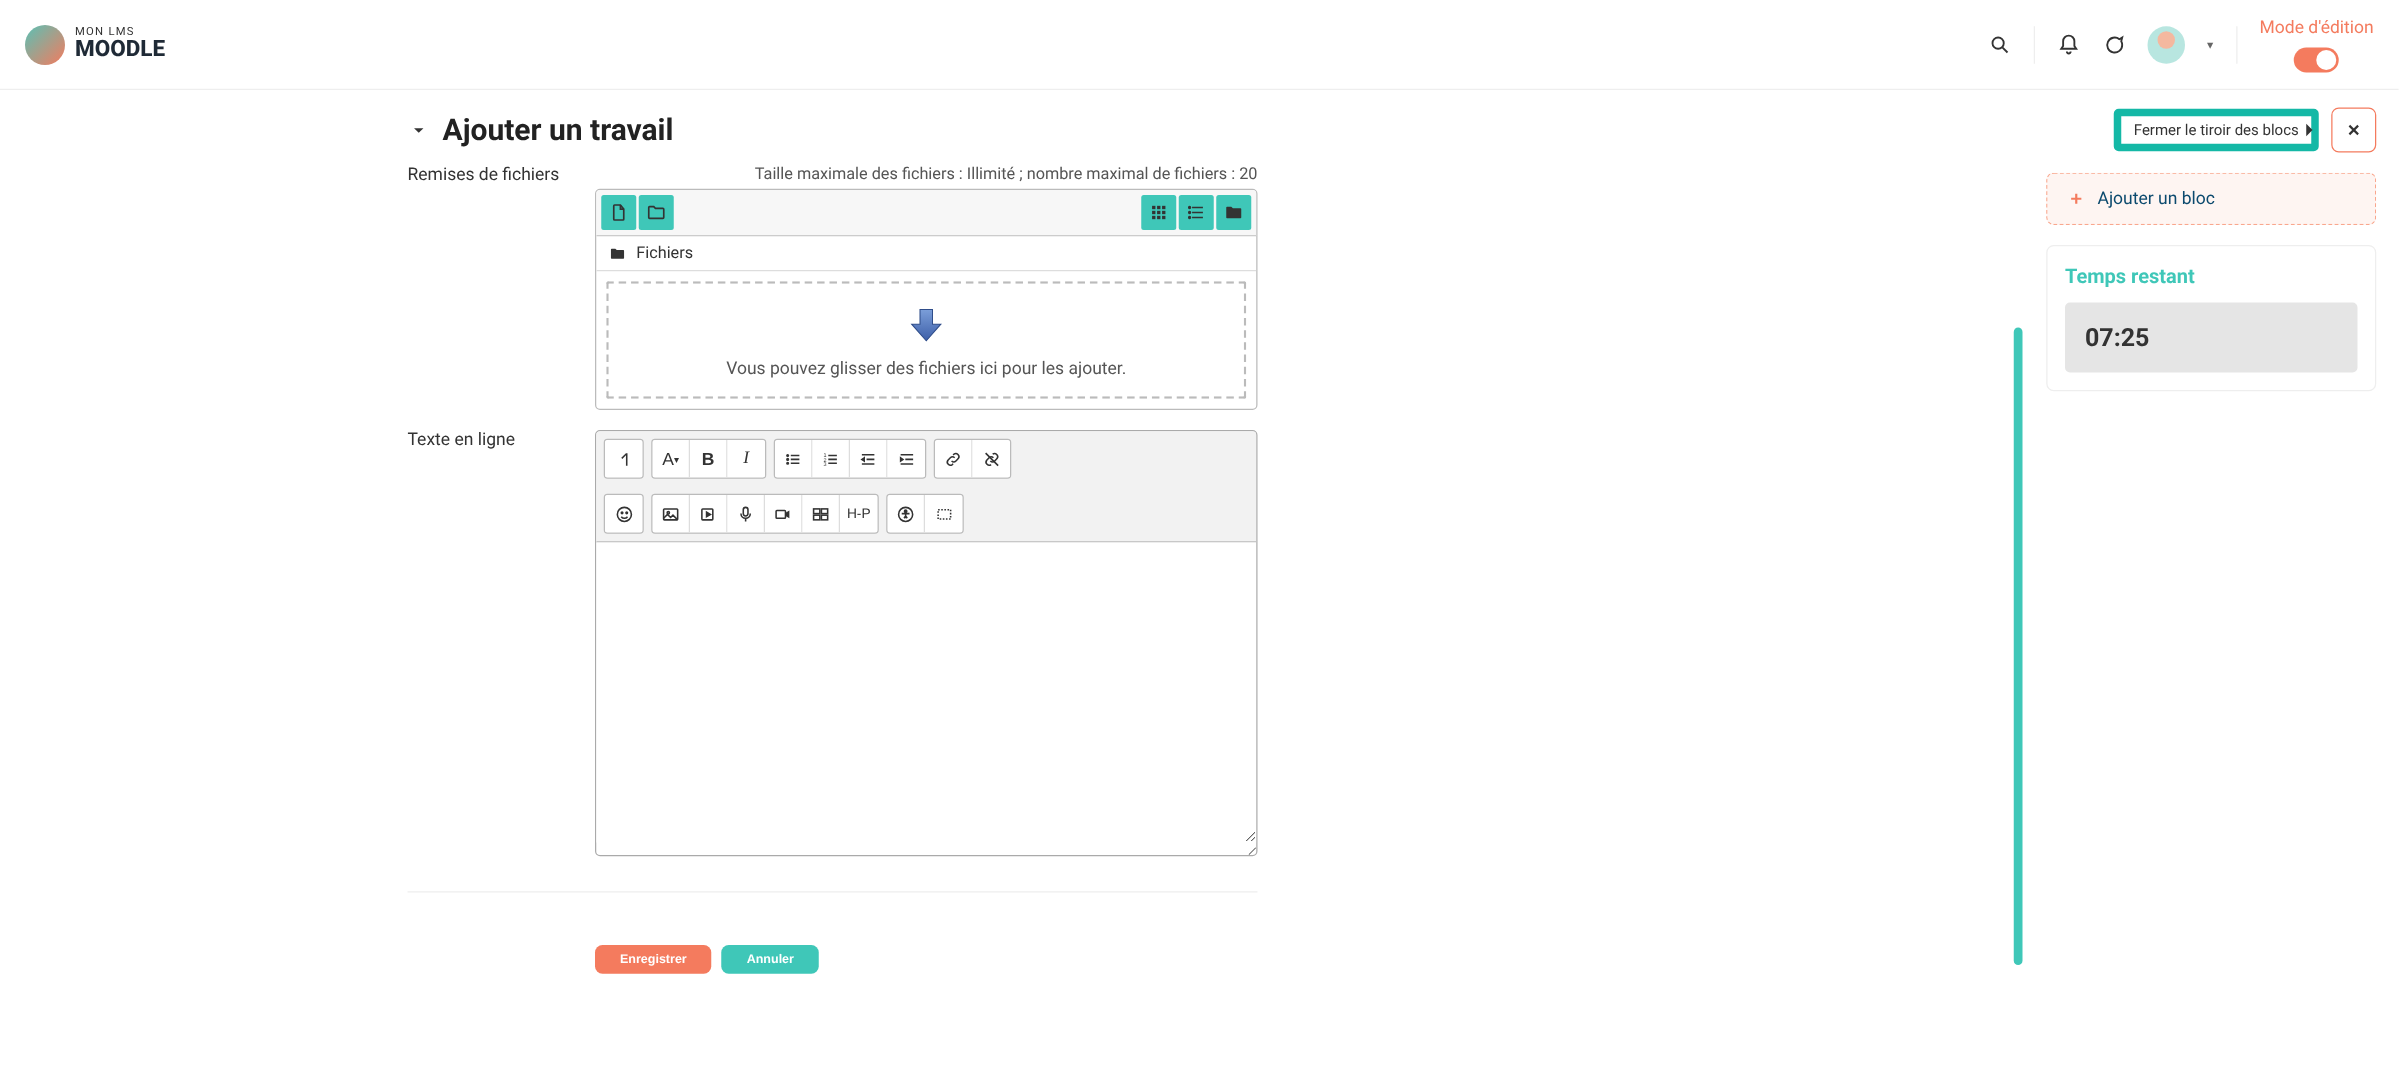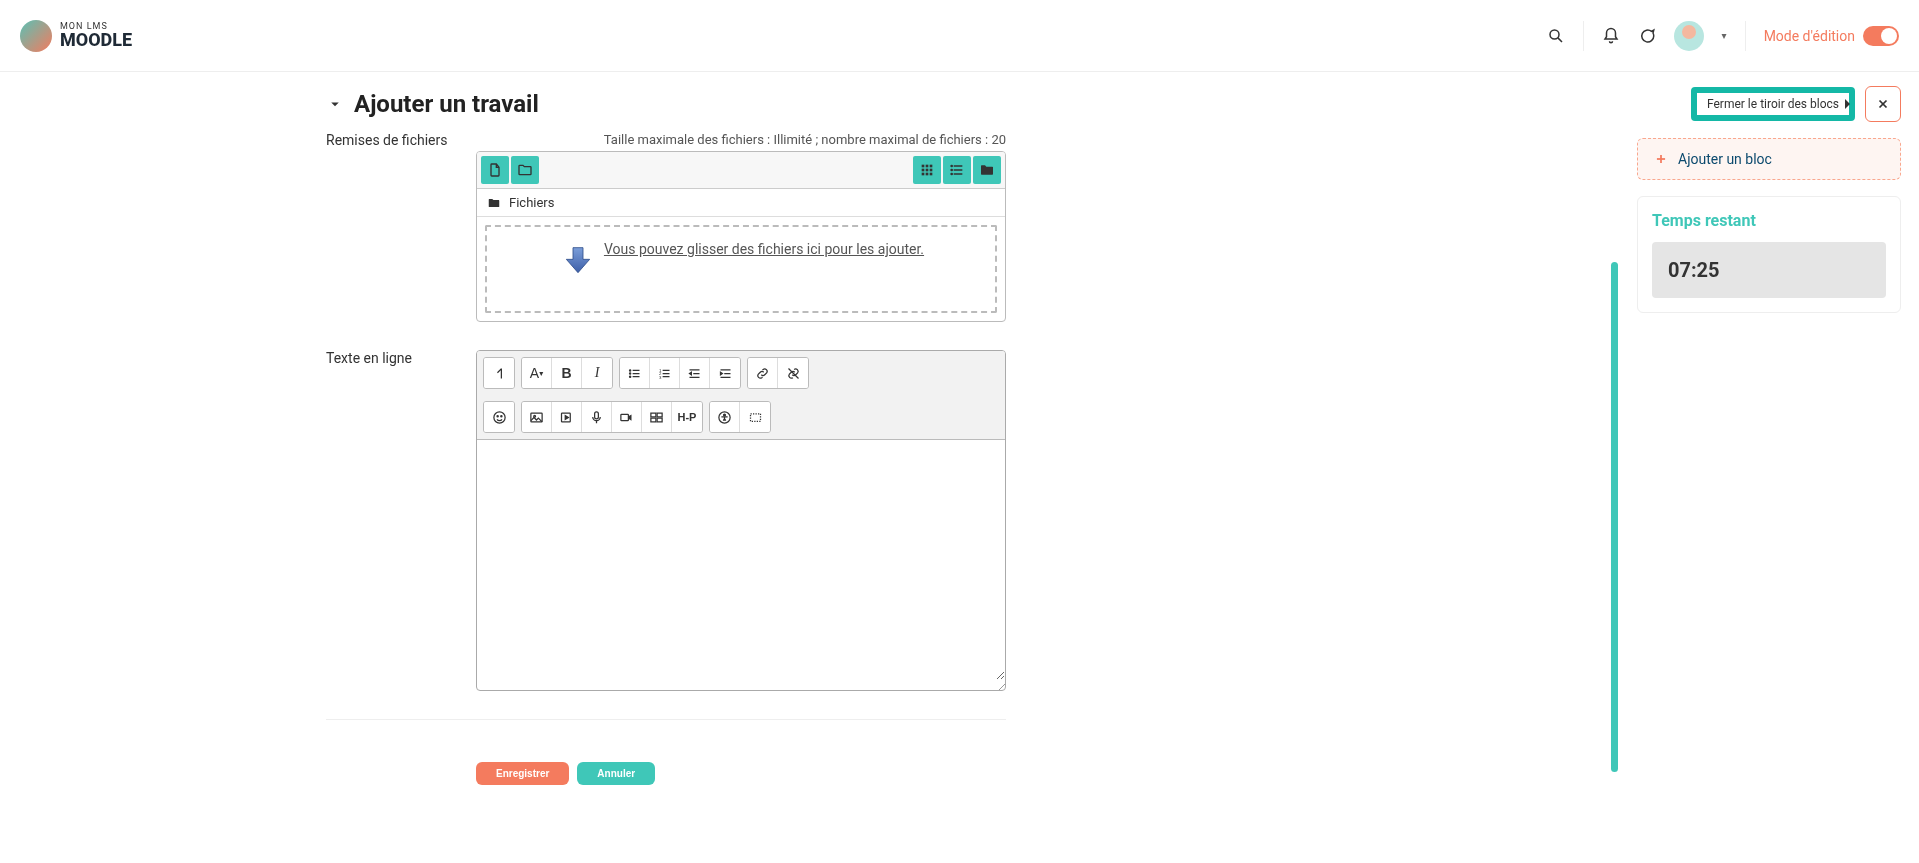--- a/index.html
+++ b/index.html
@@ -14,21 +14,21 @@
 .logo-text .big { font-size: 18px; font-weight: 800; color: #1f2a36; }
 .nav-links { display: flex; gap: 16px; }
 .nav-link { padding: 18px 6px; color: #333; cursor: pointer; font-size: 15px; }
 .nav-link.active { border-bottom: 3px solid #f47b5e; color: #111; font-weight: 500; margin-bottom:-1px; padding-bottom:15px;}
 .nav-right { margin-left: auto; display: flex; align-items: center; gap: 18px; }
 .nav-icon { width: 18px; height: 18px; color: #333; cursor: pointer; display:flex; align-items:center; justify-content:center;}
 .divider { width: 1px; height: 30px; background: #eee; }
 .avatar { width: 30px; height: 30px; border-radius: 50%; background: #b8e6e0; position:relative; cursor:pointer;}
 .avatar::after{content:"";position:absolute;top:4px;left:8px;width:14px;height:14px;border-radius:50%;background:#f4b89f;}
 .chevron-down { color:#666; font-size:10px;}
-.edit-mode { color: #f47b5e; font-size: 14px; cursor: pointer; display: flex; align-items: center; gap: 8px; }
+.edit-mode { color: #f47b5e; font-size: 14px; cursor: pointer; display: flex; align-items: center; gap: 8px; flex-direction: column; }
 .toggle { width: 36px; height: 20px; background: #f47b5e; border-radius: 10px; position: relative; }
 .toggle::after { content: ""; position: absolute; right: 2px; top: 2px; width: 16px; height: 16px; background: #fff; border-radius: 50%; }
 
 
 .page { display: flex; height: calc(100% - 60px); position: relative; }
 .main-col { flex: 1; overflow-y: auto; padding: 0; }
 .content-card { width: 680px; margin: 0 auto 0 326px; padding: 0 0 40px; }
 
 .section-header { display: flex; align-items: center; gap: 10px; padding: 18px 0 14px; }
 .section-header h2 { font-size: 24px; font-weight: 700; color: #222; }
@@ -39,29 +39,29 @@
 .form-field { flex: 1; }
 
 .fileinfo { text-align: right; font-size: 13px; color: #555; margin-bottom: 4px; }
 
 .filemanager { border: 1px solid #bbb; border-radius: 4px; overflow: hidden; }
 .fm-toolbar { display: flex; justify-content: space-between; background: #f7f7f7; padding: 4px; border-bottom: 1px solid #ccc; }
 .fm-tb-left, .fm-tb-right { display: flex; gap: 2px; }
 .fm-btn { width: 28px; height: 28px; background: #3fc7b8; border: 0; border-radius: 2px; display: flex; align-items: center; justify-content: center; cursor: pointer; color: #333;}
 .fm-btn svg{width:16px;height:16px;}
 .fm-path { padding: 6px 10px; font-size: 13px; border-bottom: 1px solid #ddd; display:flex; align-items:center; gap:8px;}
-.fm-drop { margin: 8px; border: 2px dashed #bbb; border-radius: 2px; min-height: 88px; display: flex; flex-direction: row; justify-content: center; gap: 6px; padding: 14px; color: #555; text-decoration: underline; }
+.fm-drop { margin: 8px; border: 2px dashed #bbb; border-radius: 2px; min-height: 88px; display: flex; flex-direction: column; align-items: center; justify-content: center; gap: 6px; padding: 14px; color: #555; }
 .fm-drop svg { width: 40px; height: 40px; }
 
 .editor { border: 1px solid #aaa; border-radius: 4px; overflow: hidden; }
 .editor-tb { background: #f2f2f2; border-bottom: 1px solid #bbb; padding: 6px; display: flex; flex-wrap: wrap; gap: 6px; }
 .tb-group { display: flex; border: 1px solid #bbb; border-radius: 3px; overflow: hidden; }
 .tb-btn { width: 30px; height: 30px; background: #fff; border: 0; border-right: 1px solid #ddd; display: flex; align-items: center; justify-content: center; cursor: pointer; font-size: 14px; color:#333;}
 .tb-btn:last-child { border-right: 0; }
-.tb-btn.small{font-size:11px;font-weight:bold;}
+.tb-btn.small{font-size:11px;font-weight:normal;}
 .editor-body { min-height: 240px; padding: 8px; resize: vertical; overflow: auto; background:#fff;}
 .editor-resize{height:10px;background:linear-gradient(135deg,transparent 45%,#999 45%,#999 55%,transparent 55%); background-size:6px 6px; background-position:bottom right; background-repeat:no-repeat; cursor:nwse-resize; border-top:0;}
 
 .form-actions { padding-top: 24px; margin-top:18px; }
 .btn { padding: 6px 20px; border: 0; border-radius: 6px; font-size: 10px; cursor: pointer; font-weight: 700; }
 .btn-primary { background: #f47b5e; color: #fff; }
 .btn-secondary { background: #3fc7b8; color: #fff; margin-left: 8px; }
 .hr{border:0;border-top:1px solid #eee; margin-top:20px;}
 
 
@@ -196,21 +196,21 @@
                     </linearGradient>
                   </defs>
                 <path fill="url(#g)" stroke="#2f4d8a" d="M18 8 h12 v14 h8 L24 38 10 22 h8 z"></path>
               </svg>
               <span>Vous pouvez glisser des fichiers ici pour les ajouter.</span>
             </div>
           </div>
         </div>
       </div>
 
-      <div class="form-row" style="margin-top:12px;">
+      <div class="form-row" style="">
         <div class="form-label">Texte en ligne</div>
         <div class="form-field">
           <div class="editor">
             <div class="editor-tb">
               <div class="tb-group">
                 <button class="tb-btn">
                   <svg viewBox="0 0 24 24" width="15" height="15" fill="currentColor">
                       <path d="M4 10l6 6 1.4-1.4L6.8 10H20V8H4v2z" transform="rotate(90 12 12)"></path>
                     </svg>
                 </button>

